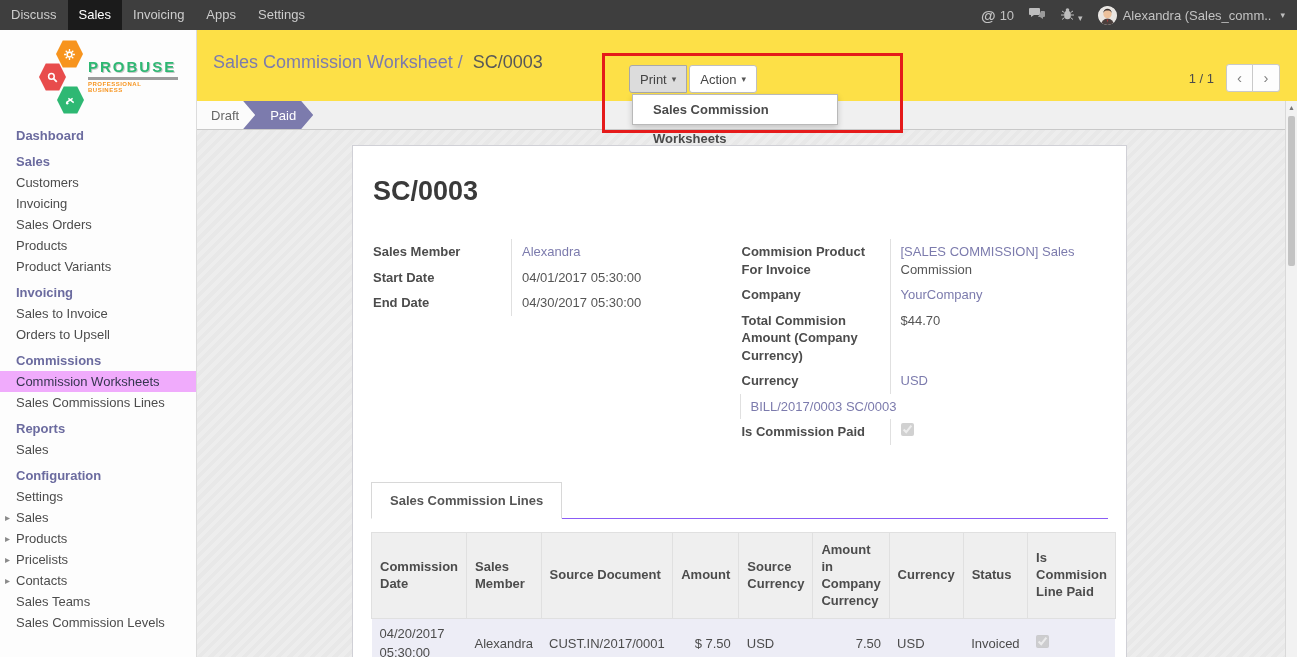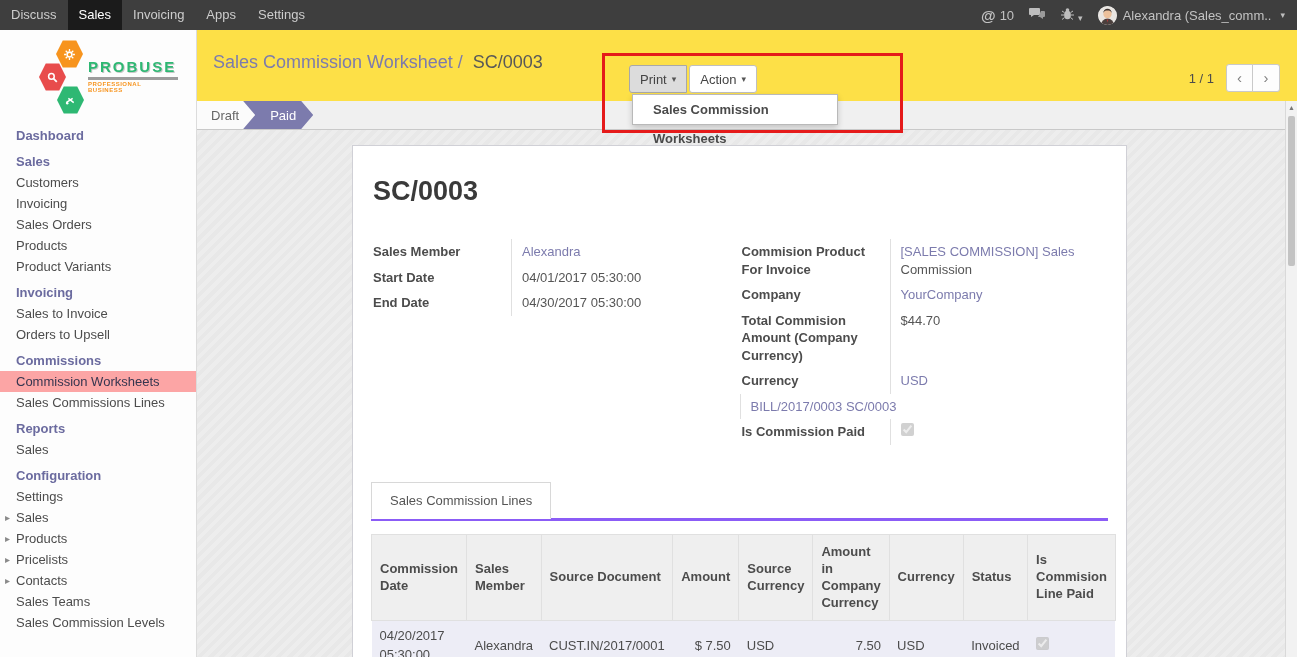--- a/index.html
+++ b/index.html
@@ -38,21 +38,21 @@
   .logo-title { color:#2eb873; font-weight:bold; font-size:15px;
     letter-spacing:2px; text-shadow:1px 1px 0 #c9c9c9; }
   .logo-sub { border-top:3px solid #9c9c9c; margin-top:2px; padding-top:1px;
     color:#f7941e; font-size:6px; font-weight:bold; letter-spacing:.5px; }
   .side-menu { margin-top:4px; }
   .side-section { font-weight:bold; color:#6b6b9f; padding:3px 16px;
     margin-top:5px; }
   .side-item { padding:3px 8px 3px 16px; cursor:pointer; position:relative; }
   .side-item.has-arrow::before { content:"\25B8"; position:absolute; left:5px;
     color:#8a8a8a; font-size:10px; top:5px; }
-  .side-item.selected { background:#fca5a5; color:#35354f;padding-left:16px; }
+  .side-item.selected { background:#f0abfc; color:#35354f;padding-left:16px; }
 
   
   .main { position:absolute; top:30px; left:197px; width:1100px; height:627px; }
 
   .control-panel { position:relative; height:71px; background:#fde047;text-decoration:underline; }
   .breadcrumb { position:absolute; left:16px; top:22px; font-size:18px; }
   .bc-parent { color:#7c7bad; cursor:pointer; }
   .bc-current { color:#585858; margin-left:5px; }
   .pager { position:absolute; right:17px; top:34px; display:flex;
     align-items:center; gap:12px; }
@@ -108,21 +108,21 @@
   .flabel { font-weight:bold; color:#4c4c4c; font-size:13px;
     padding:4px 10px 4px 2px; line-height:1.35; }
   .group-left .flabel { width:140px; }
   .group-right .flabel { width:150px; }
   .fvalue { flex:1; border-left:1px solid #e0e0e0; padding:4px 0 4px 10px;
     font-size:13px; color:#555; line-height:1.35; }
   a.olink { color:#7c7bad; text-decoration:none; cursor:pointer; }
   .fcheck { accent-color:#9a9a9a; }
 
   .notebook { margin-top:36px; }
-  .nb-header { border-bottom:3px solid #8b5cf6; padding-left:0; }
+  .nb-header { border-bottom:1px solid #8b5cf6; padding-left:0;font-weight:bold; }
   .tab { display:inline-block; padding:10px 18px; background:#fff;
     border:1px solid #d8d8d8; border-bottom:1px solid #fff; color:#555;
     font-size:13px; position:relative; top:1px; cursor:pointer; }
 
   table.olist { width:100%; margin-top:13px; border-collapse:collapse;
     font-size:13px; color:#4c4c4c; }
   .olist th { background:#efefef; border:1px solid #e0e0e0; font-weight:bold;
     text-align:left; padding:9px 8px; line-height:1.3; vertical-align:middle; }
   .olist th.num, .olist td.num { text-align:right; }
   .olist td { padding:6px 8px; line-height:1.45; vertical-align:middle; }

